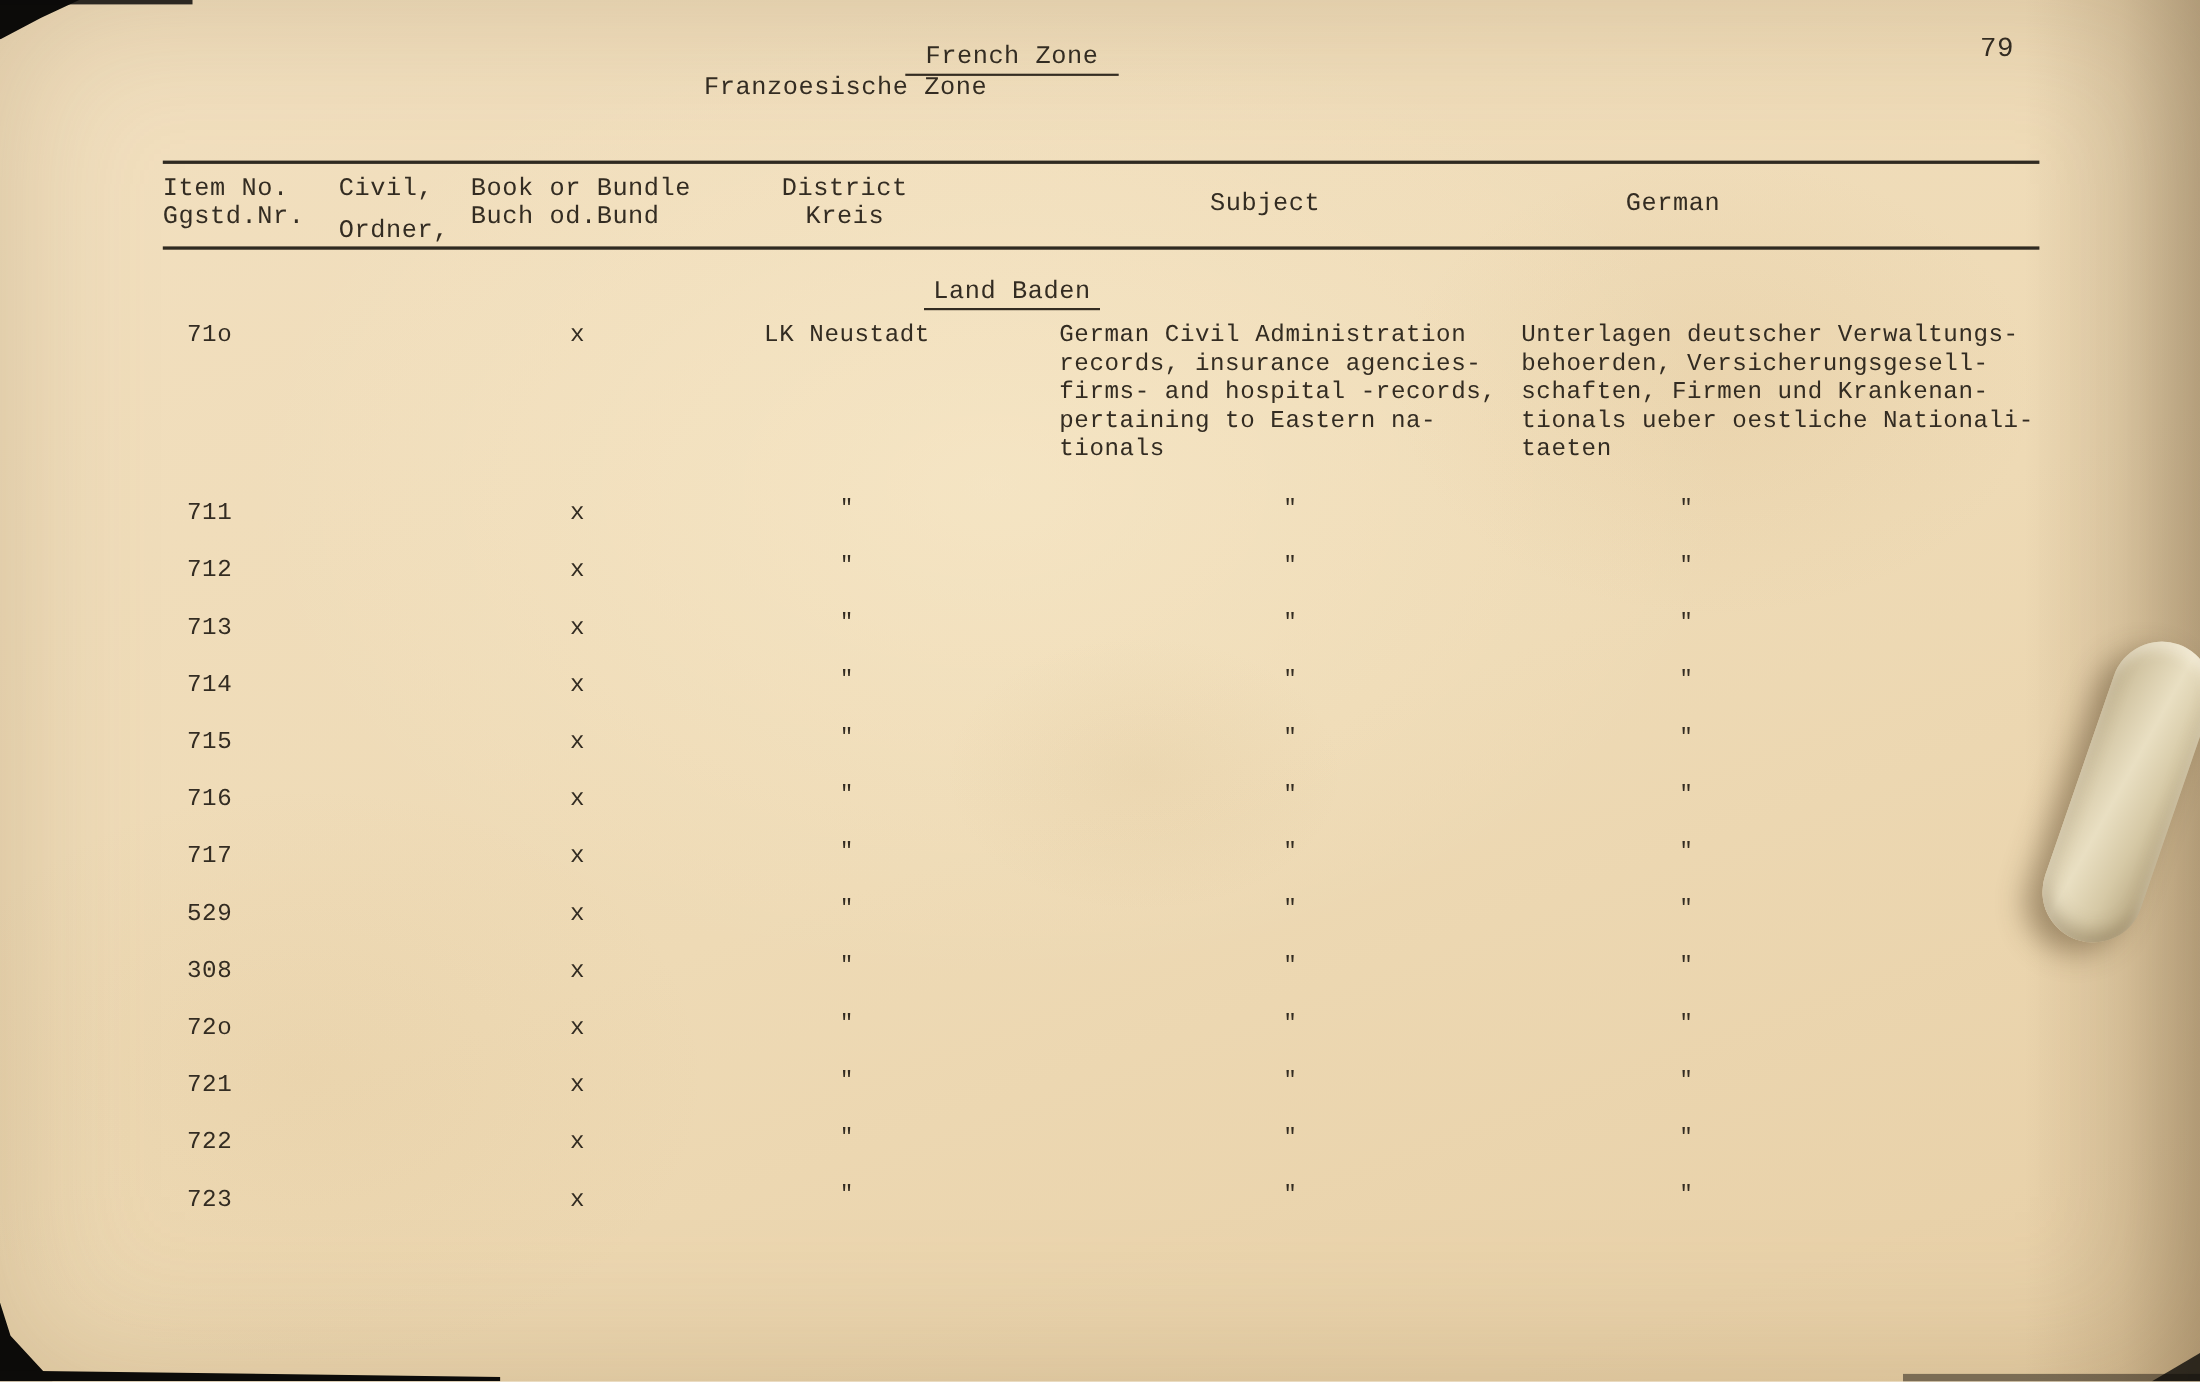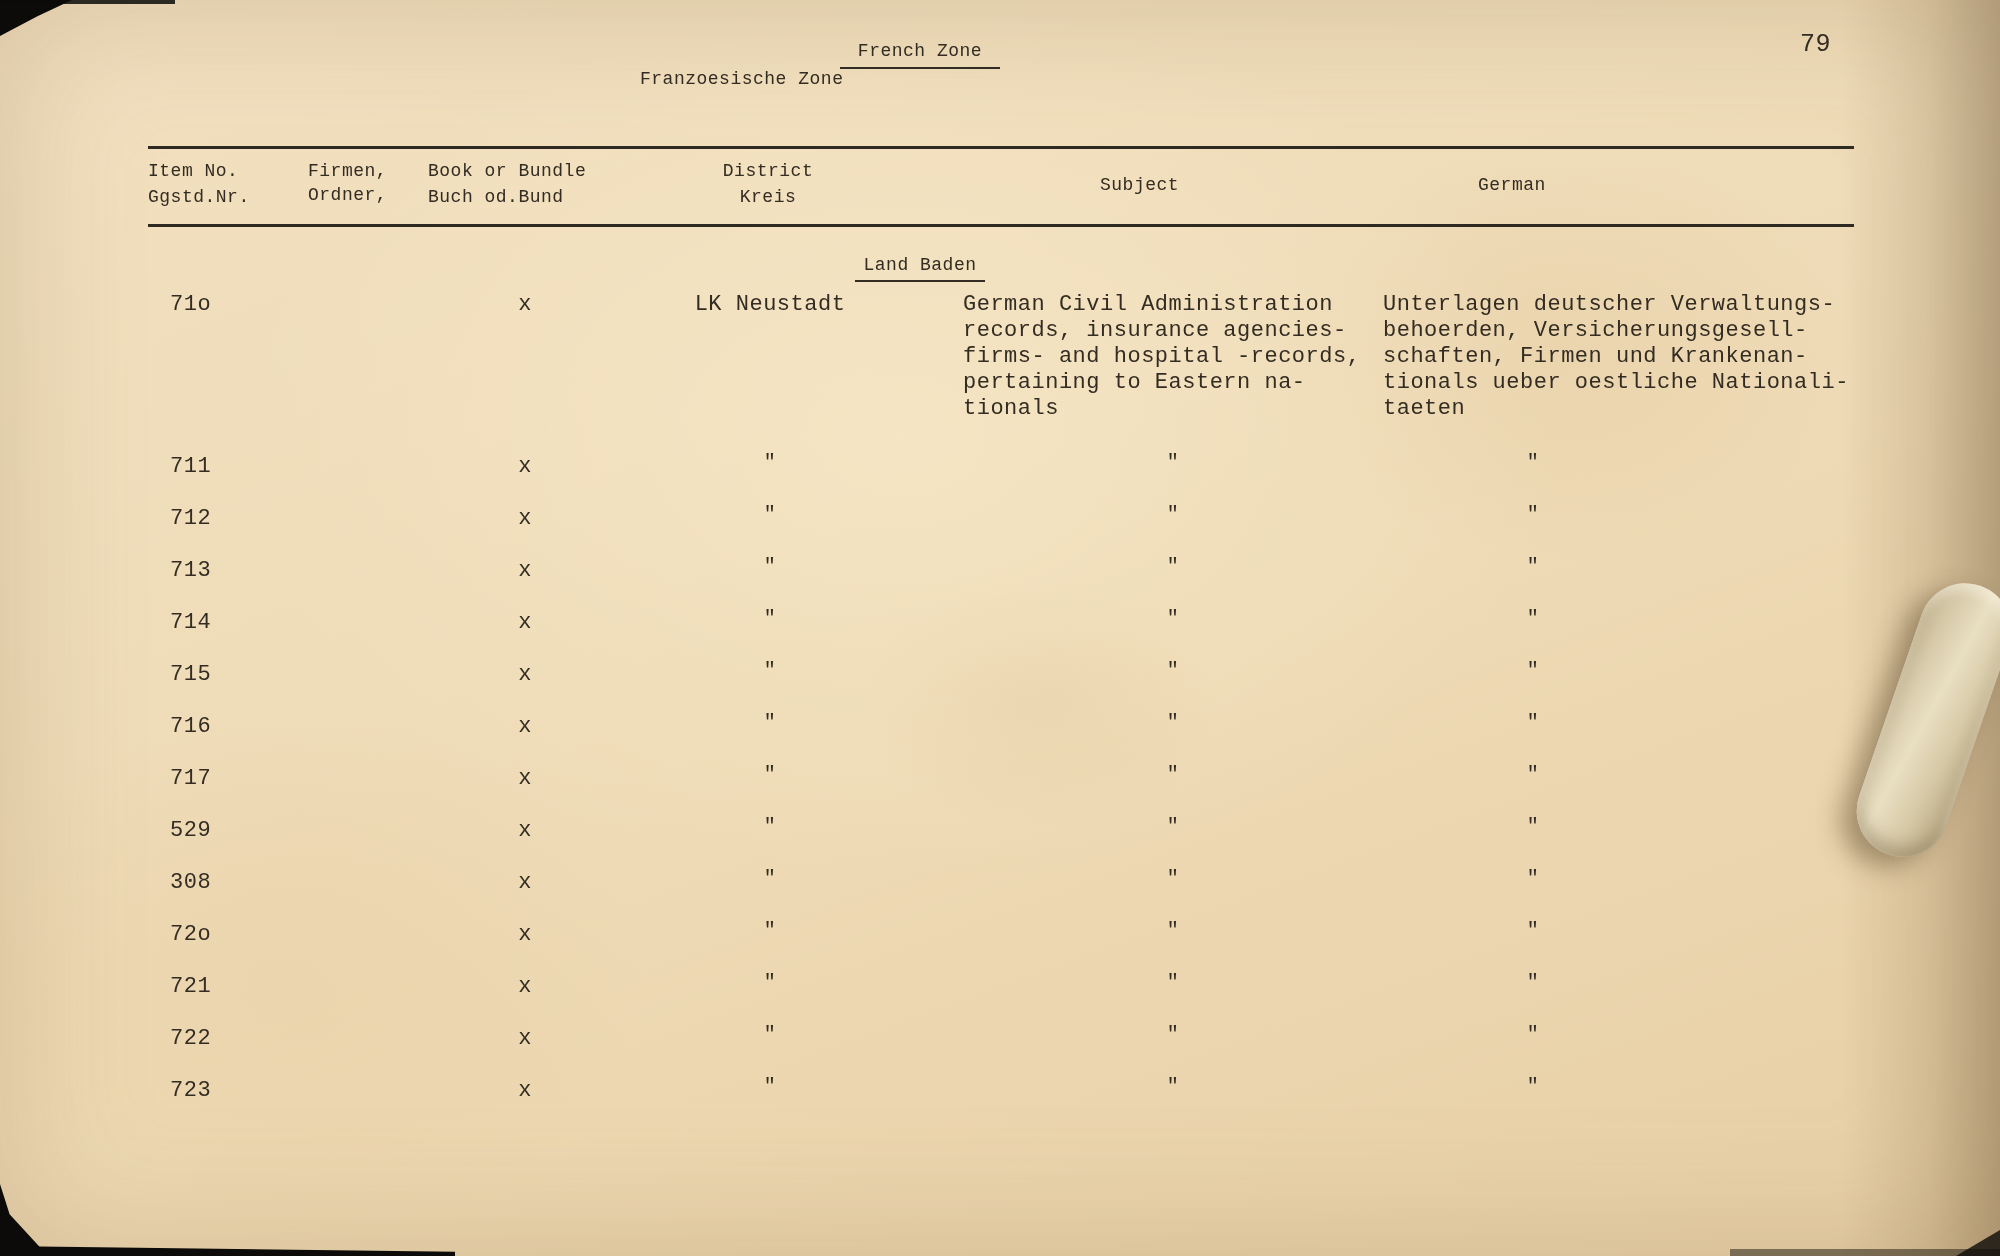--- a/index.html
+++ b/index.html
@@ -17,21 +17,21 @@
     color: #332c22;
     background-color: #efdcba;
     background-image:
       radial-gradient(420px 300px at 78% 28%, rgba(196,156,96,0.10), transparent 70%),
       radial-gradient(520px 380px at 14% 78%, rgba(196,156,96,0.09), transparent 70%),
       radial-gradient(260px 180px at 52% 56%, rgba(180,140,80,0.08), transparent 70%),
       radial-gradient(900px 600px at 45% 35%, rgba(255,244,215,0.35), transparent 75%),
       linear-gradient(160deg, #f2e0c0 0%, #eedab5 55%, #e7cfa6 100%);
     box-shadow: inset 0 0 140px rgba(140,110,70,0.28);
   }
-  .txt { position: absolute; font-size: 18px; line-height: 26px; letter-spacing: 0.5px; }
+  .txt { position: absolute; font-size: 23px; line-height: 26px; letter-spacing: 0.5px; }
 
   
   .title-en { top: 38px; left: 640px; width: 560px; text-align: center; }
   .title-en .u { display: inline-block; padding: 0 18px 3px 18px; border-bottom: 2px solid #332c22; }
   .title-de { top: 66px; left: 640px; width: 560px; }
   .page-number { top: 32px; left: 1800px; font-size: 25px; }
 
   
   .rule { position: absolute; left: 148px; width: 1706px; background: #2f2a21; }
   .rule-top { top: 146px; height: 3px; box-shadow: 0 -5px 0 -2px rgba(47,42,33,0.35); }
@@ -102,22 +102,22 @@
   </div>
   <div class="txt title-de">Franzoesische Zone</div>
   <div class="txt page-number">79</div>
 
   <div class="rule rule-top"></div>
   <div class="rule rule-bottom"></div>
 
   <div class="txt hdr h-item">Item No.</div>
   <div class="txt hdr-line2 txt h-item" style="top:184px">Ggstd.Nr.</div>
 
-  <div class="txt hdr h-folder">Firmen,</div>
-  <div class="txt h-folder" style="top:182px">Ordner,</div>
+  <div class="txt hdr h-folder">Civil,</div>
+  <div class="txt h-folder" style="top:196px">Ordner,</div>
 
   <div class="txt hdr h-bundle">Book or Bundle</div>
   <div class="txt h-bundle" style="top:184px">Buch od.Bund</div>
 
   <div class="txt hdr h-district">District</div>
   <div class="txt h-district" style="top:184px">Kreis</div>
 
   <div class="txt h-subject">Subject</div>
   <div class="txt h-betreff">German</div>
 

